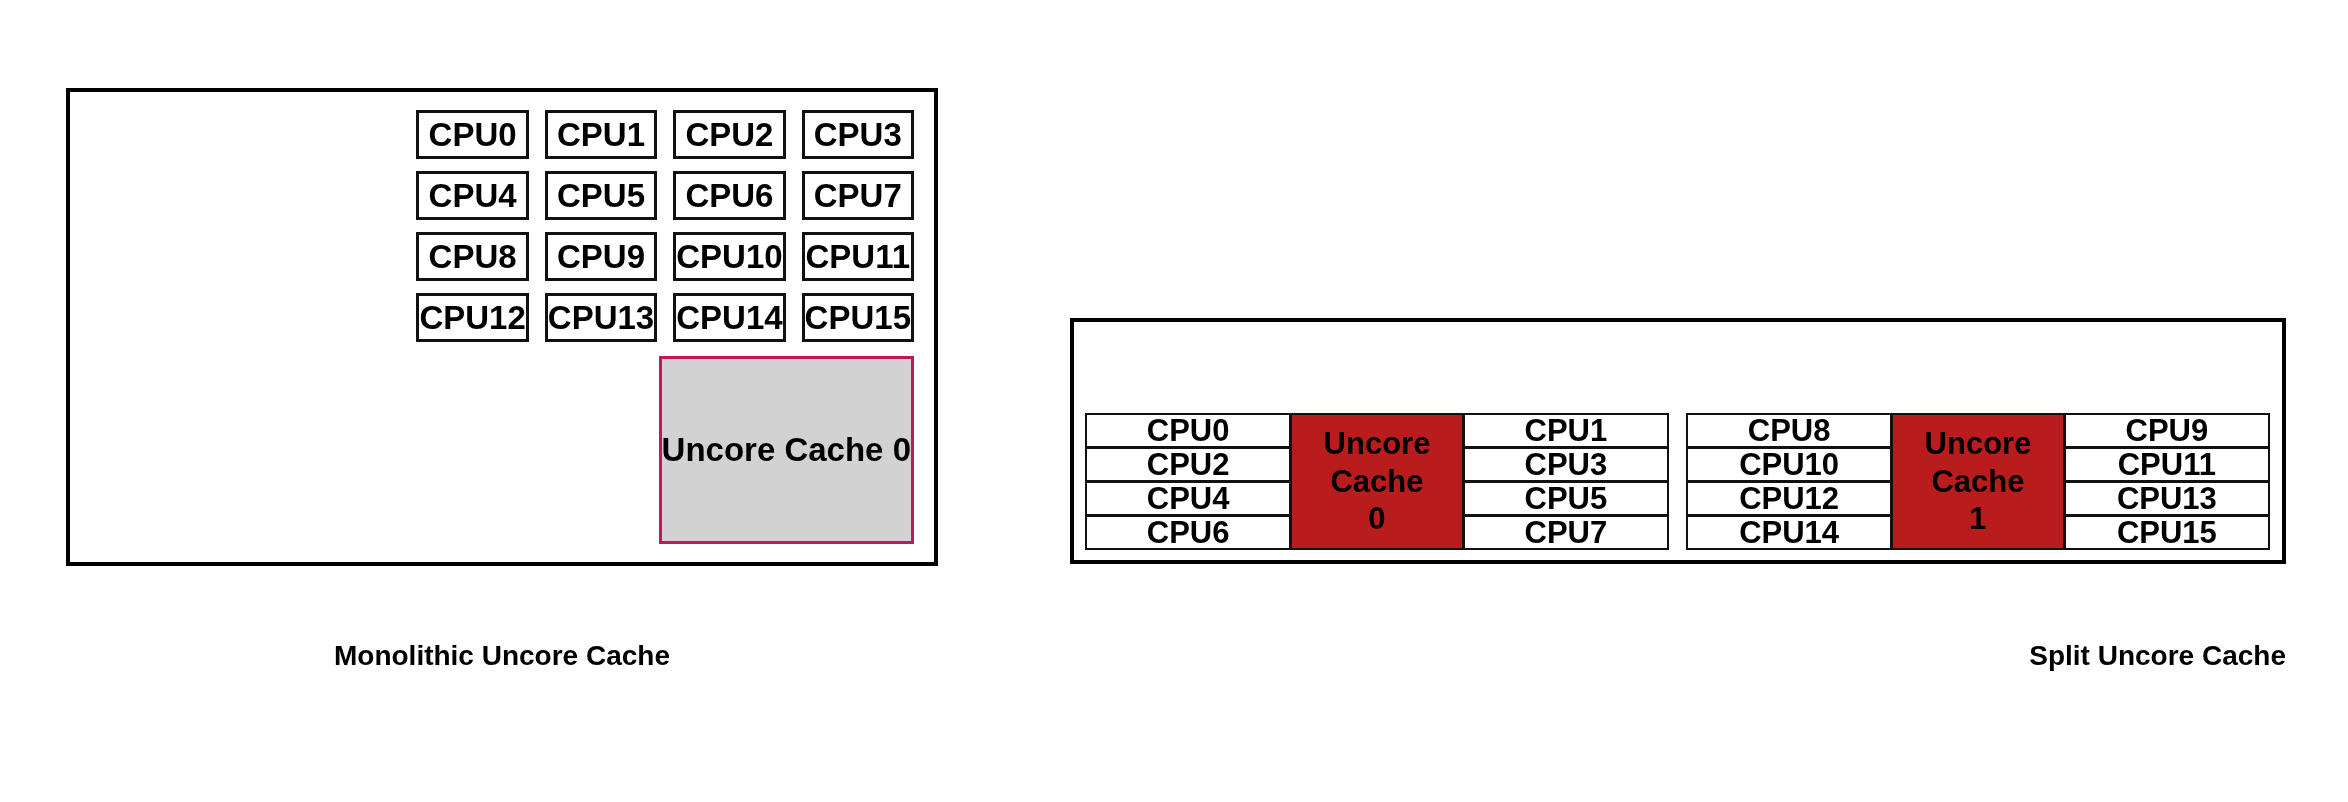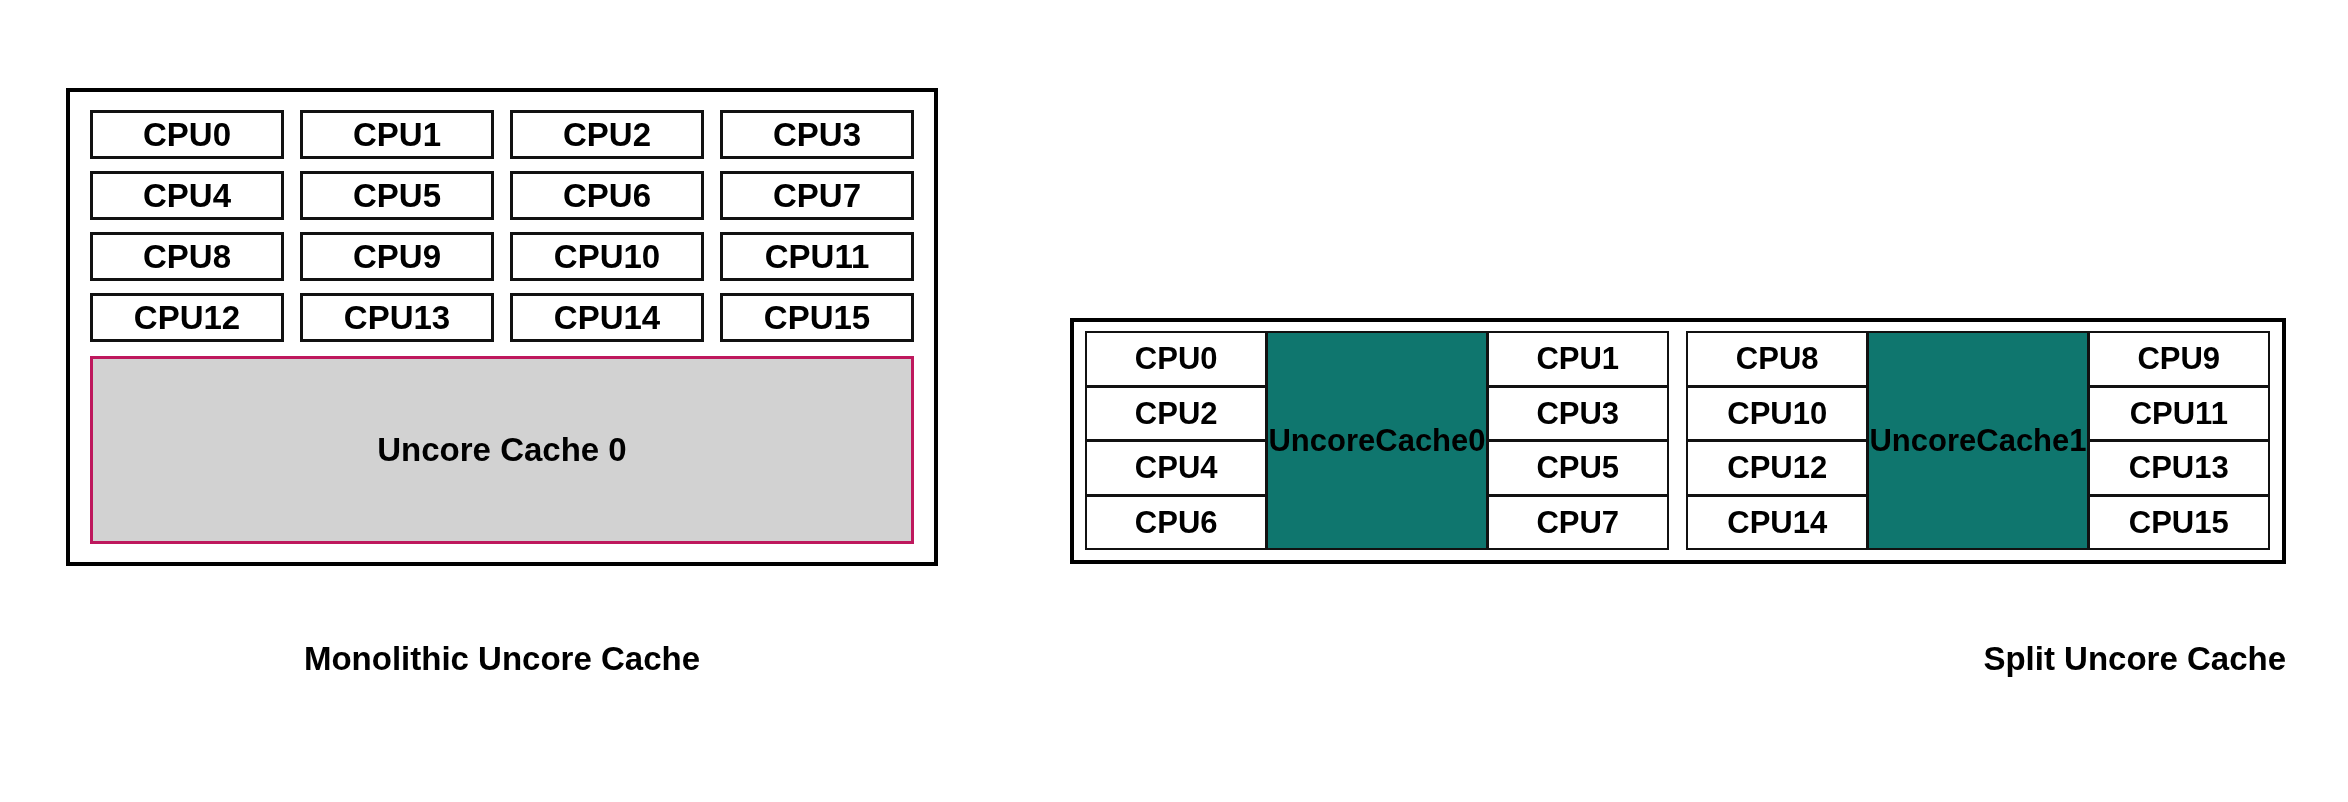--- a/index.html
+++ b/index.html
@@ -17,26 +17,27 @@
   }
 
   
   .diagram-panel {
     position: absolute;
   }
   .outer-frame {
     border: 4px solid #000000;
     background: #ffffff;
     box-sizing: border-box;
+    align-items: flex-end;
   }
   .caption {
     position: absolute;
     text-align: center;
     font-weight: bold;
-    font-size: 33px;
+    font-size: 28px;
     color: #000000;
     letter-spacing: 0px;
     white-space: nowrap;
     font-family: "Liberation Sans", sans-serif;
   }
 
   
   #monolithic-panel {
     left: 66px;
     top: 88px;
@@ -124,25 +125,25 @@
     justify-content: center;
     font-weight: bold;
     font-size: 31px;
     color: #000000;
     line-height: 1;
   }
   .cluster .uncore-col {
     grid-row: 1 / span 4;
     grid-column: 2;
     border: 2px solid #111111;
-    background: #0f766e;
+    background: #b91c1c;
     box-sizing: border-box;
     margin: -1px 0 0 -1px;
     display: flex;
-    flex-direction: row;
+    flex-direction: column;
     align-items: center;
     justify-content: center;
     font-weight: bold;
     font-size: 31px;
     color: #000000;
     line-height: 1.22;
     text-align: center;
   }
   .uncore-col .uline { display: block; }
   #split-caption {

